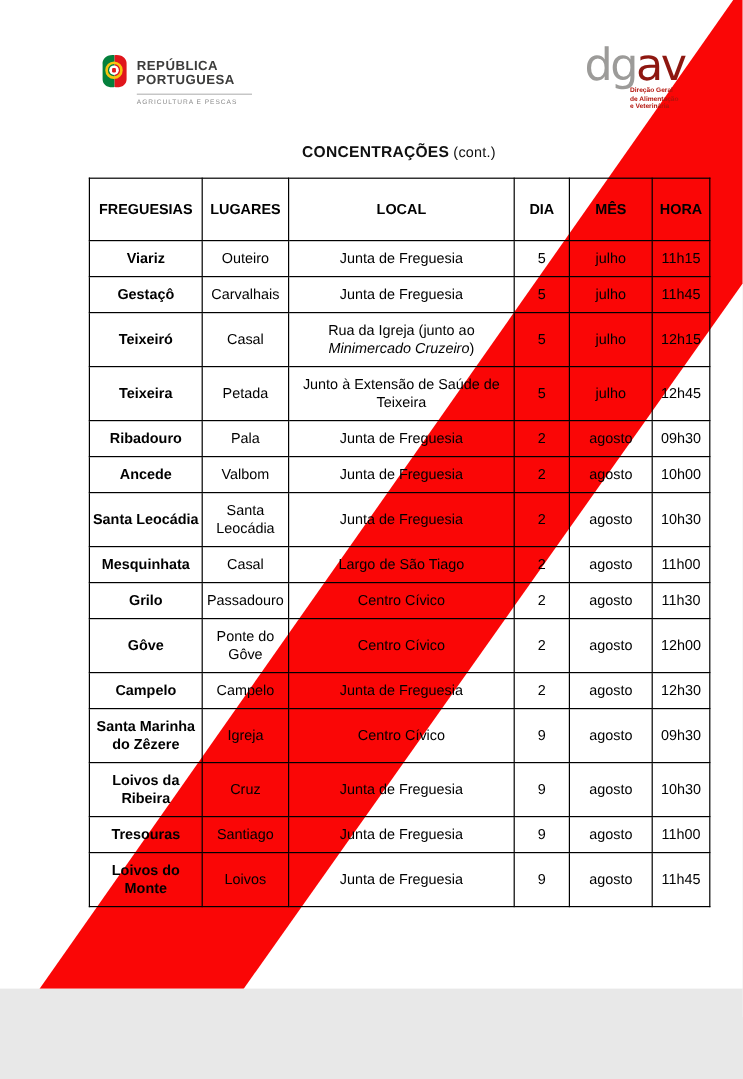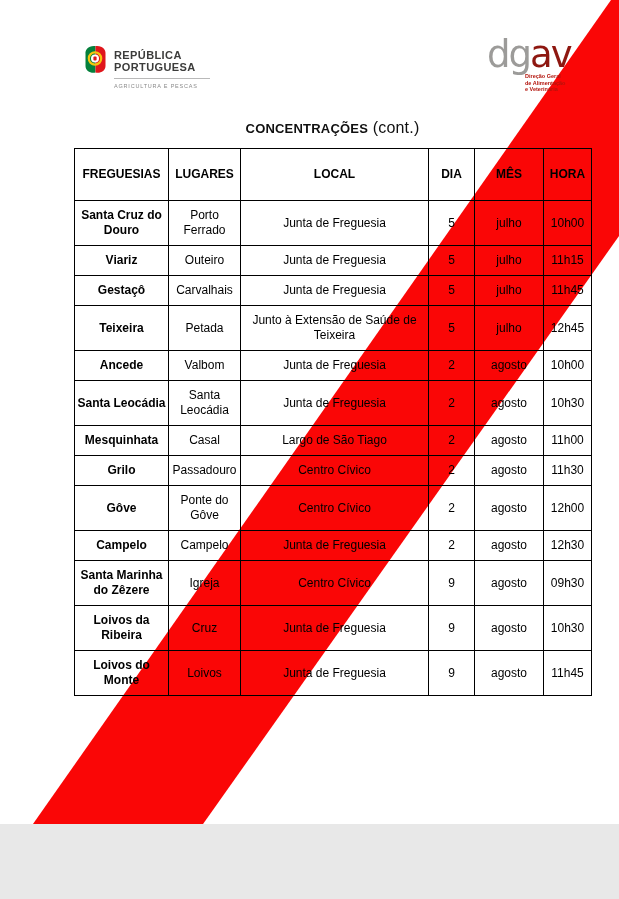--- a/index.html
+++ b/index.html
@@ -19,21 +19,21 @@
   .gov-divider{height:1px;background:#b9b9b9;width:96px;margin:5px 0 4px;}
   .gov-sub{font-size:5.5px;color:#8a8a8a;letter-spacing:.8px;}
 
   
   .dgav{position:absolute;left:487px;top:36px;z-index:2;line-height:1;}
   .dgav-word{font-size:37px;letter-spacing:-2px;font-family:"DejaVu Sans",sans-serif;}
   .dgav-caption{margin-left:38px;margin-top:0;font-size:5.5px;line-height:6.5px;font-weight:bold;}
 
   .doc-title{position:absolute;left:74px;top:119px;width:517px;text-align:center;z-index:2;
     font-size:13px;font-weight:bold;color:#101010;letter-spacing:.2px;}
-  .doc-title .suffix{font-weight:normal;font-size:16px;}
+  .doc-title .suffix{font-weight:normal;font-size:12px;}
 
   table.grid{position:absolute;left:74px;top:148px;width:517px;z-index:2;
     border-collapse:collapse;table-layout:fixed;background:transparent;}
   .grid th,.grid td{
     border:1.5px solid #000;text-align:center;vertical-align:middle;
     font-size:12px;line-height:15px;padding:7px 2px;color:#000;overflow:hidden;
   }
   .grid th{font-weight:bold;padding:18px 2px;}
   .grid td.c0{font-weight:bold;}
   .grid i{font-style:italic;}
@@ -92,52 +92,60 @@
         <th>FREGUESIAS</th>
         <th>LUGARES</th>
         <th>LOCAL</th>
         <th>DIA</th>
         <th>MÊS</th>
         <th>HORA</th>
       </tr>
     </thead>
     <tbody>
         <tr>
-          <td class="c0">Santa Cruz do Douro</td>
-          <td class="c1">Porto Ferrado</td>
-          <td class="c2">Junta de Freguesia</td>
-          <td class="c3">5</td>
-          <td class="c4">julho</td>
-          <td class="c5">10h00</td>
-        </tr>
-        <tr>
           <td class="c0">Viariz</td>
           <td class="c1">Outeiro</td>
           <td class="c2">Junta de Freguesia</td>
           <td class="c3">5</td>
           <td class="c4">julho</td>
           <td class="c5">11h15</td>
         </tr>
         <tr>
           <td class="c0">Gestaçô</td>
           <td class="c1">Carvalhais</td>
           <td class="c2">Junta de Freguesia</td>
           <td class="c3">5</td>
           <td class="c4">julho</td>
           <td class="c5">11h45</td>
+        </tr>
+        <tr>
+          <td class="c0">Teixeiró</td>
+          <td class="c1">Casal</td>
+          <td class="c2">Rua da Igreja (junto ao <i>Minimercado Cruzeiro</i>)</td>
+          <td class="c3">5</td>
+          <td class="c4">julho</td>
+          <td class="c5">12h15</td>
         </tr>
         <tr>
           <td class="c0">Teixeira</td>
           <td class="c1">Petada</td>
           <td class="c2">Junto à Extensão de Saúde de Teixeira</td>
           <td class="c3">5</td>
           <td class="c4">julho</td>
           <td class="c5">12h45</td>
         </tr>
         <tr>
+          <td class="c0">Ribadouro</td>
+          <td class="c1">Pala</td>
+          <td class="c2">Junta de Freguesia</td>
+          <td class="c3">2</td>
+          <td class="c4">agosto</td>
+          <td class="c5">09h30</td>
+        </tr>
+        <tr>
           <td class="c0">Ancede</td>
           <td class="c1">Valbom</td>
           <td class="c2">Junta de Freguesia</td>
           <td class="c3">2</td>
           <td class="c4">agosto</td>
           <td class="c5">10h00</td>
         </tr>
         <tr>
           <td class="c0">Santa Leocádia</td>
           <td class="c1">Santa Leocádia</td>
@@ -188,20 +196,28 @@
         </tr>
         <tr>
           <td class="c0">Loivos da Ribeira</td>
           <td class="c1">Cruz</td>
           <td class="c2">Junta de Freguesia</td>
           <td class="c3">9</td>
           <td class="c4">agosto</td>
           <td class="c5">10h30</td>
         </tr>
         <tr>
+          <td class="c0">Tresouras</td>
+          <td class="c1">Santiago</td>
+          <td class="c2">Junta de Freguesia</td>
+          <td class="c3">9</td>
+          <td class="c4">agosto</td>
+          <td class="c5">11h00</td>
+        </tr>
+        <tr>
           <td class="c0">Loivos do Monte</td>
           <td class="c1">Loivos</td>
           <td class="c2">Junta de Freguesia</td>
           <td class="c3">9</td>
           <td class="c4">agosto</td>
           <td class="c5">11h45</td>
         </tr>
       </tbody>
   </table>
 

